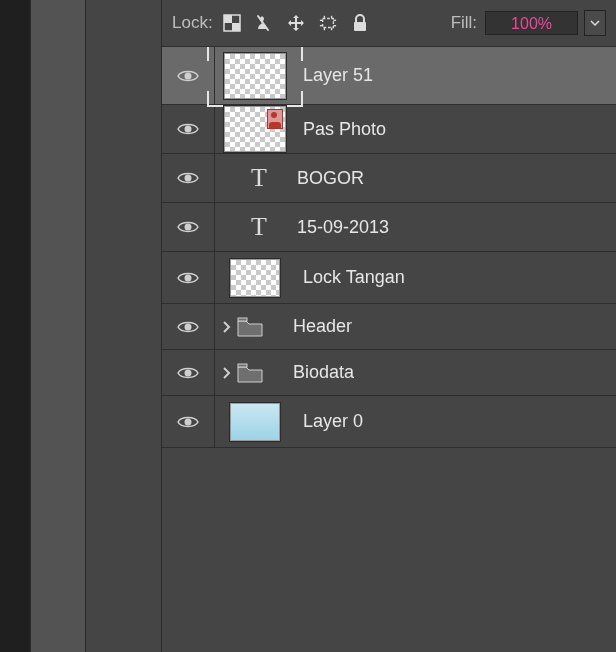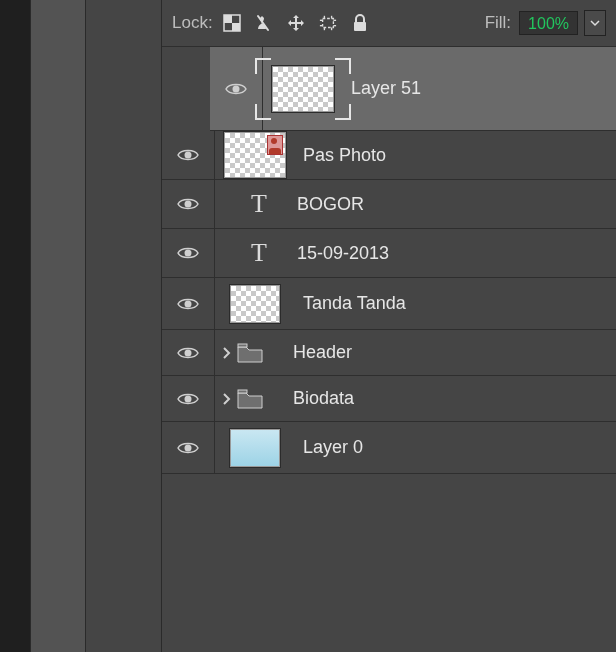--- a/index.html
+++ b/index.html
@@ -70,24 +70,24 @@
   .lockicon svg { display: block; }
   .spacer { flex: 1; }
   .fillbox {
     display: flex;
     align-items: center;
     gap: 6px;
   }
   .fillbox .label { margin-right: 2px; }
   .fillval {
     background: #333;
-    color: #22c55e;
+    color: #ec4899;
     height: 24px;
     line-height: 24px;
-    padding: 0 8px;
+    padding: 0 25px;
     font-size: 16px;
     border: 1px solid #222;
     min-width: 48px;
     text-align: left;
     box-sizing: border-box;
   }
   .dropbtn {
     width: 20px;
     height: 24px;
     background: #4a4a4a;
@@ -106,21 +106,21 @@
     align-items: center;
     border-bottom: 1px solid #2e2e2e;
     box-sizing: border-box;
   }
   .row.big  { height: 49px; }
   .row.med  { height: 52px; }
   .row.sm   { height: 46px; }
   .row.selected {
     background: #6a6a6a;
   }
-  .row.selected.active-bump { height: 84px; margin-left: 48px; }
+  .row.selected.active-bump { height: 58px; }
   .viscell {
     width: 52px;
     display: flex;
     align-items: center;
     justify-content: center;
     height: 100%;
     border-right: 1px solid #2e2e2e;
   }
   .eye svg { display: block; }
   .thumbwrap {
@@ -382,21 +382,21 @@
           <span class="eye">
             <svg width="22" height="14" viewBox="0 0 22 14">
                 <path d="M1 7 C4 1 18 1 21 7 C18 13 4 13 1 7 Z" fill="none" stroke="#cfcfcf" stroke-width="1.5"></path>
                 <circle cx="11" cy="7" r="3.5" fill="#cfcfcf"></circle>
               </svg>
           </span>
         </div>
         <div class="thumbwrap">
           <div class="thumb checker"></div>
         </div>
-        <div class="layername">Tanda Tanda</div>
+        <div class="layername">Lock Tangan</div>
       </div>
 
       <div class="row sm">
         <div class="viscell">
           <span class="eye">
             <svg width="22" height="14" viewBox="0 0 22 14">
                 <path d="M1 7 C4 1 18 1 21 7 C18 13 4 13 1 7 Z" fill="none" stroke="#cfcfcf" stroke-width="1.5"></path>
                 <circle cx="11" cy="7" r="3.5" fill="#cfcfcf"></circle>
               </svg>
           </span>

